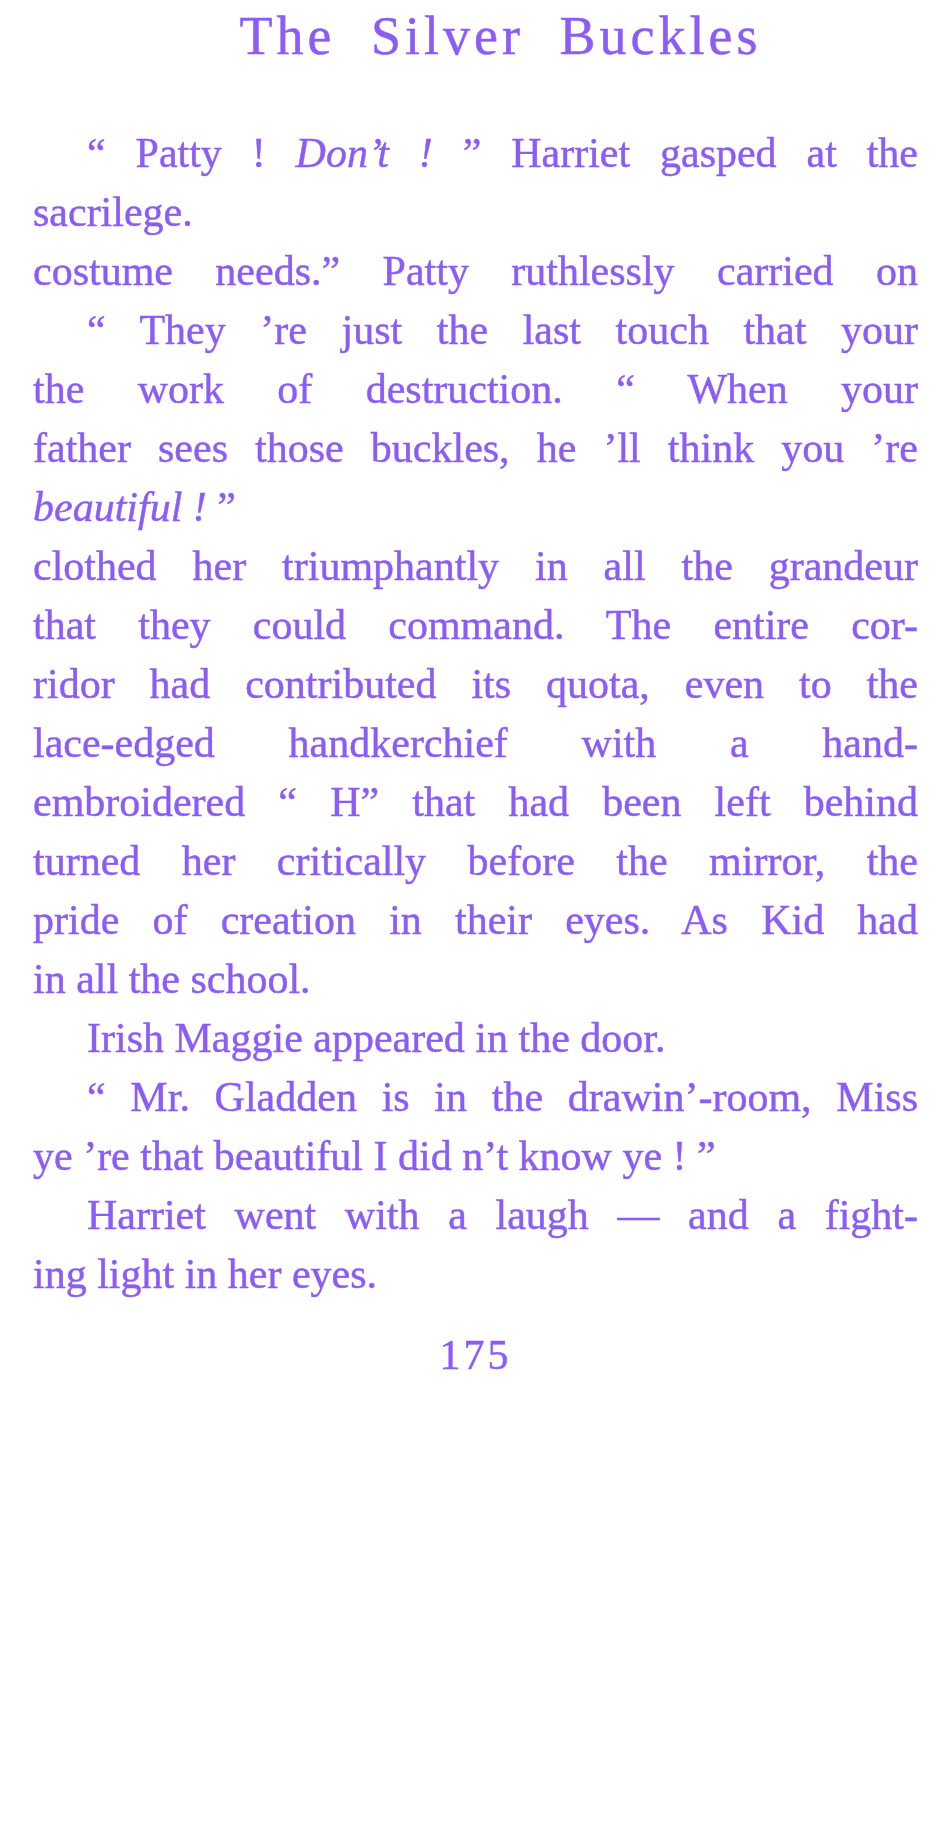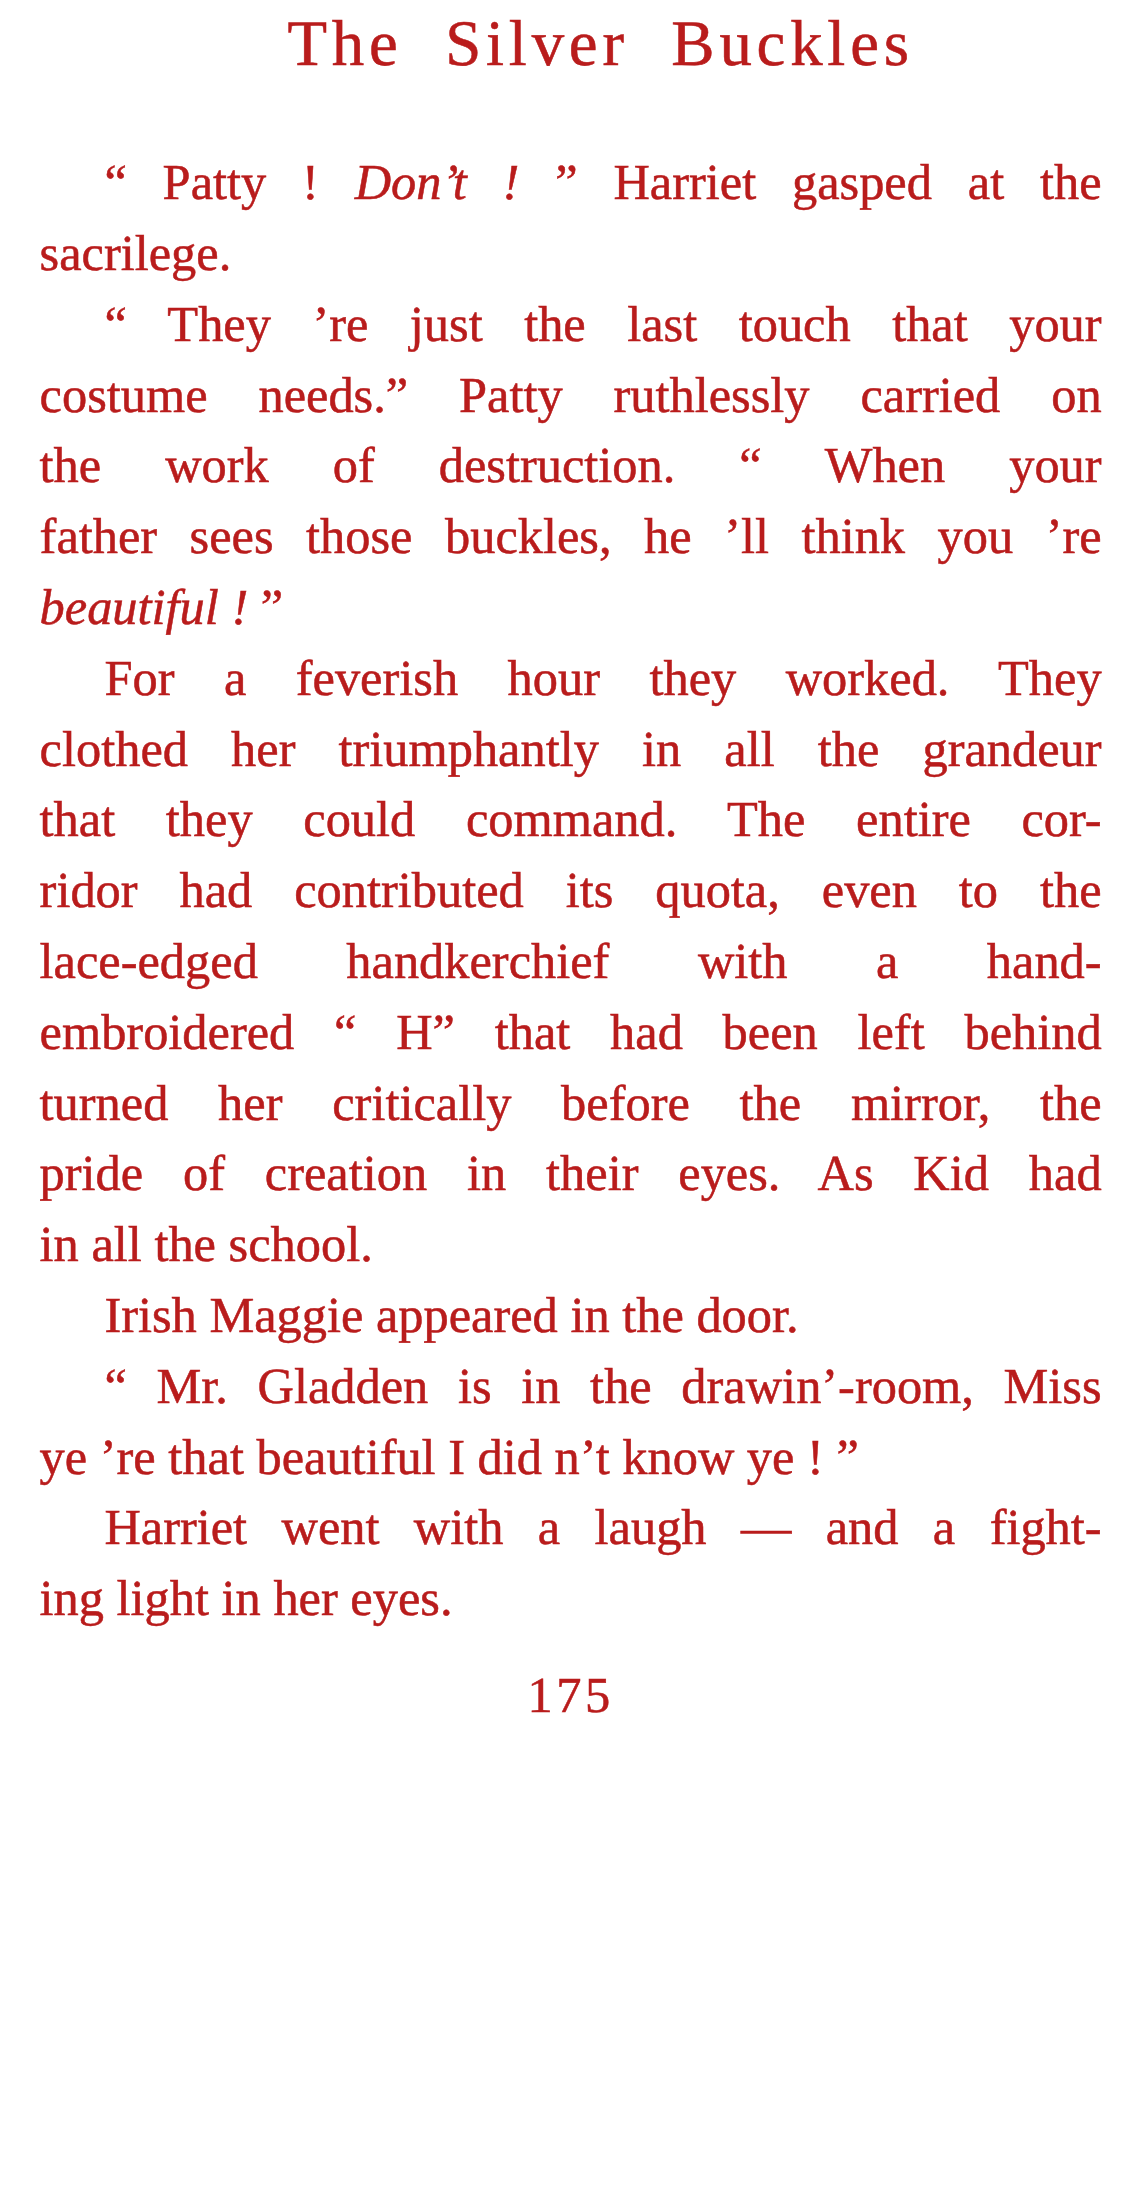--- a/index.html
+++ b/index.html
@@ -6,21 +6,21 @@
     margin: 0;
     padding: 0;
     background: #ffffff;
   }
   .page {
     position: relative;
     width: 944px;
     height: 1837px;
     box-sizing: border-box;
     background: #ffffff;
-    color: #b91c1c;
+    color: #8b5cf6;
     font-family: "Liberation Serif", "DejaVu Serif", serif;
     padding: 4px 26px 0 33px;
     overflow: hidden;
     -webkit-text-stroke: 0.45px currentColor;
   }
   .title {
     font-size: 54px;
     line-height: 64px;
     font-weight: 400;
     text-align: center;
@@ -63,29 +63,28 @@
   <div class="title">The Silver Buckles</div>
 
   <div class="body-block">
 
     <div class="para">
       <div class="line first"><span>“ Patty !  </span><span class="it">Don’t ! </span><span>” Harriet gasped at the</span></div>
       <div class="line last">sacrilege.</div>
     </div>
 
     <div class="para">
+      <div class="line">costume needs.”  Patty ruthlessly carried on</div>
       <div class="line first">“ They ’re just the last touch that your</div>
-      <div class="line">costume needs.”  Patty ruthlessly carried on</div>
       <div class="line">the work of destruction.  “ When your</div>
       <div class="line">father sees those buckles, he ’ll think you ’re</div>
       <div class="line last"><span class="it">beautiful ! </span><span>”</span></div>
     </div>
 
     <div class="para">
-      <div class="line first">For a feverish hour they worked.  They</div>
       <div class="line">clothed her triumphantly in all the grandeur</div>
       <div class="line">that they could command.  The entire cor-</div>
       <div class="line">ridor had contributed its quota, even to the</div>
       <div class="line">lace-edged handkerchief with a hand-</div>
       <div class="line">embroidered “ H” that had been left behind</div>
       <div class="line">turned her critically before the mirror, the</div>
       <div class="line">pride of creation in their eyes.  As Kid had</div>
       <div class="line last">in all the school.</div>
     </div>
 

